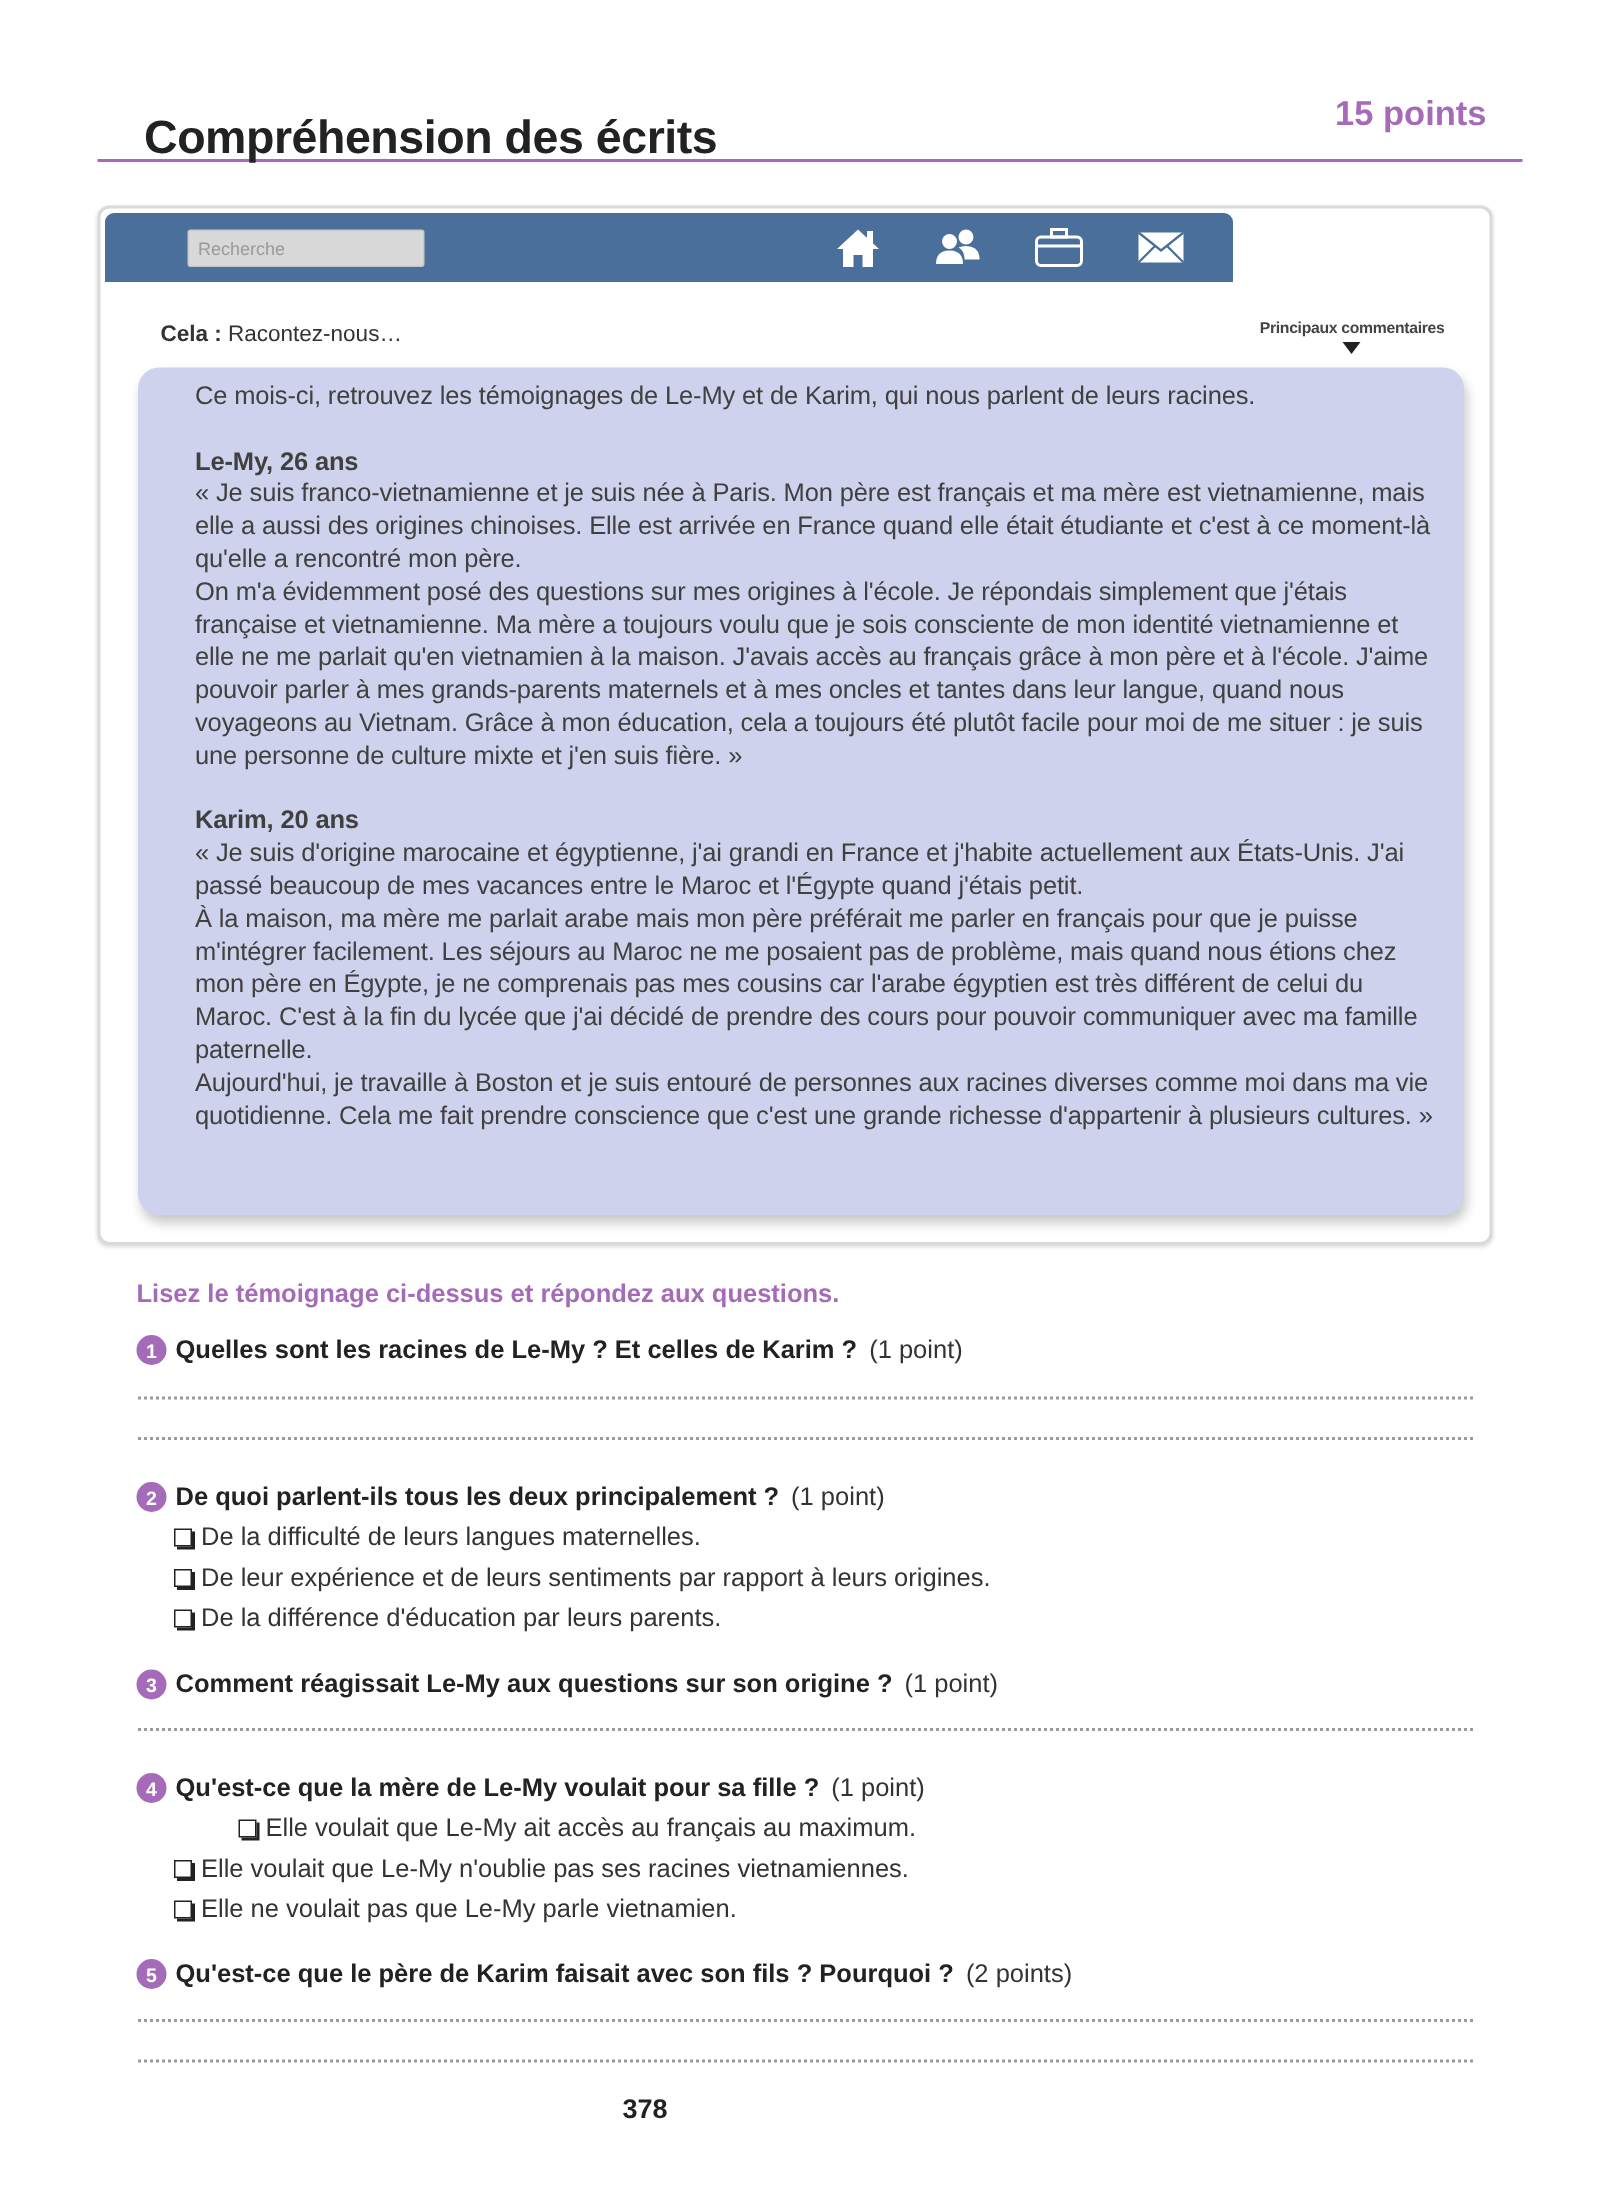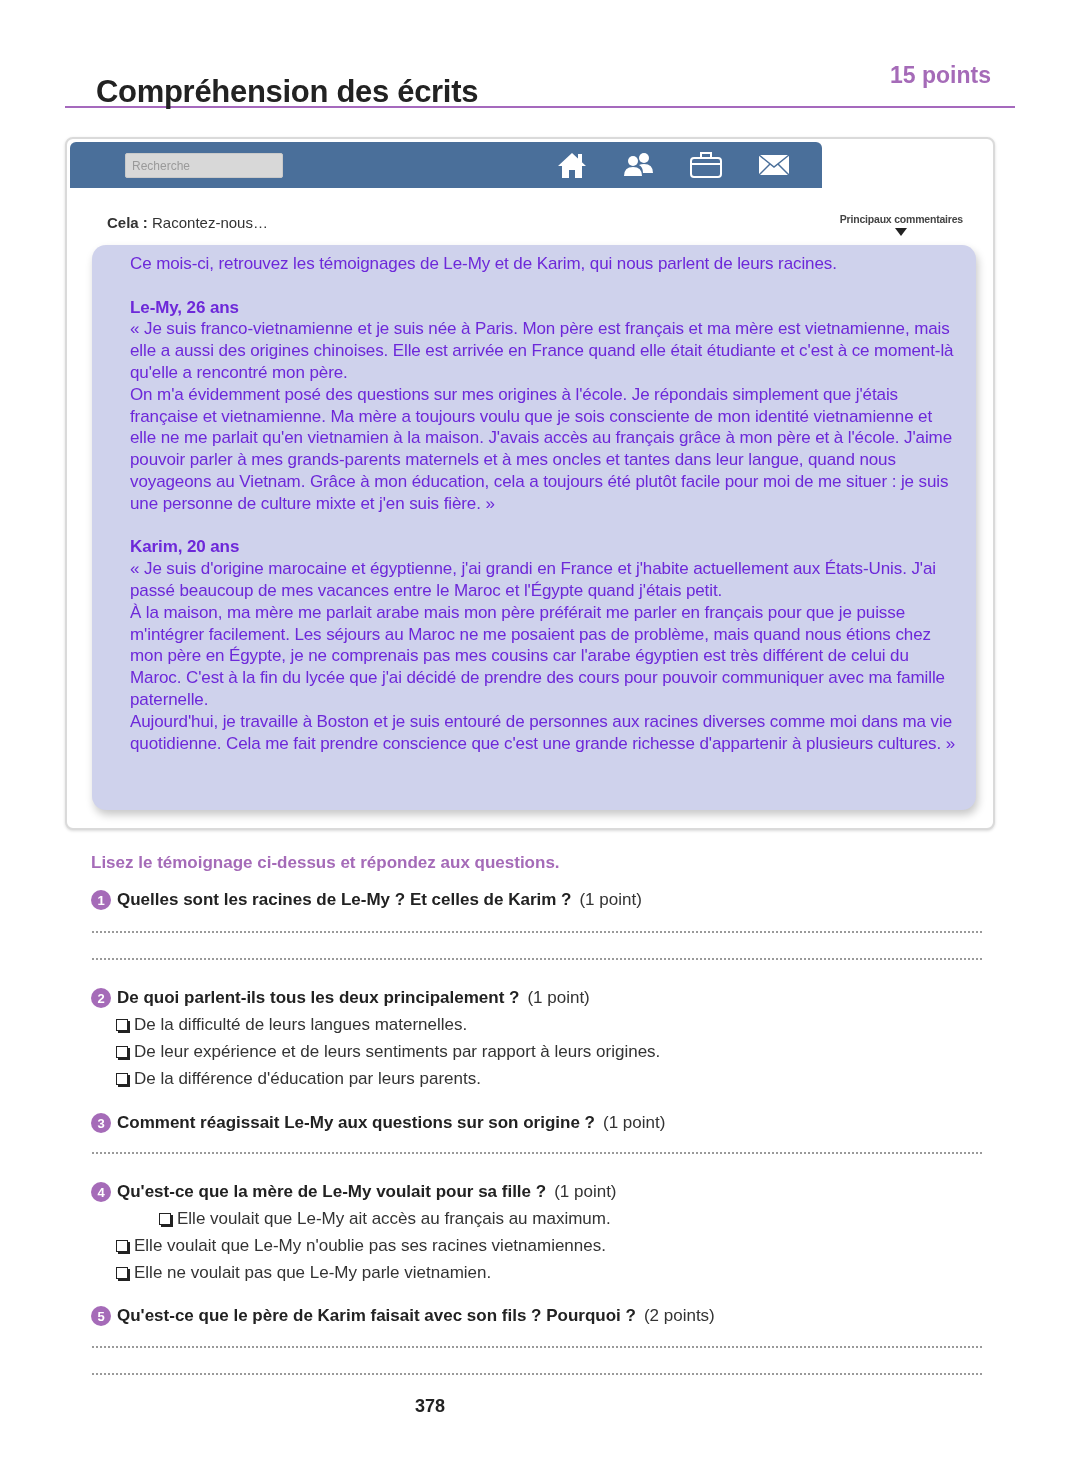--- a/index.html
+++ b/index.html
@@ -56,21 +56,21 @@
     border-top: 8px solid #222; display: inline-block;
   }
 
   .post-box {
     position: absolute; left: 25px; top: 106px; width: 884px; height: 565px;
     background: #cfd2ec; border-radius: 14px;
     box-shadow: 2px 5px 8px rgba(0,0,0,0.22);
   }
   .post-text {
     position: absolute; left: 38px; top: 8px; width: 830px;
-    font-size: 17px; line-height: 21.8px; color: #6d28d9; letter-spacing: -0.1px;
+    font-size: 17px; line-height: 21.8px; color: #404040; letter-spacing: -0.1px;
   }
   .post-text p { margin: 0; }
   .post-text .gap { height: 21.8px; }
   .post-text .author { font-weight: bold; }
 
   .instructions {
     position: absolute; left: 91px; top: 853px; font-size: 17px; font-weight: bold; color: #a56bb8;
   }
   .question {
     position: absolute; left: 91px; font-size: 17px; color: #222;

